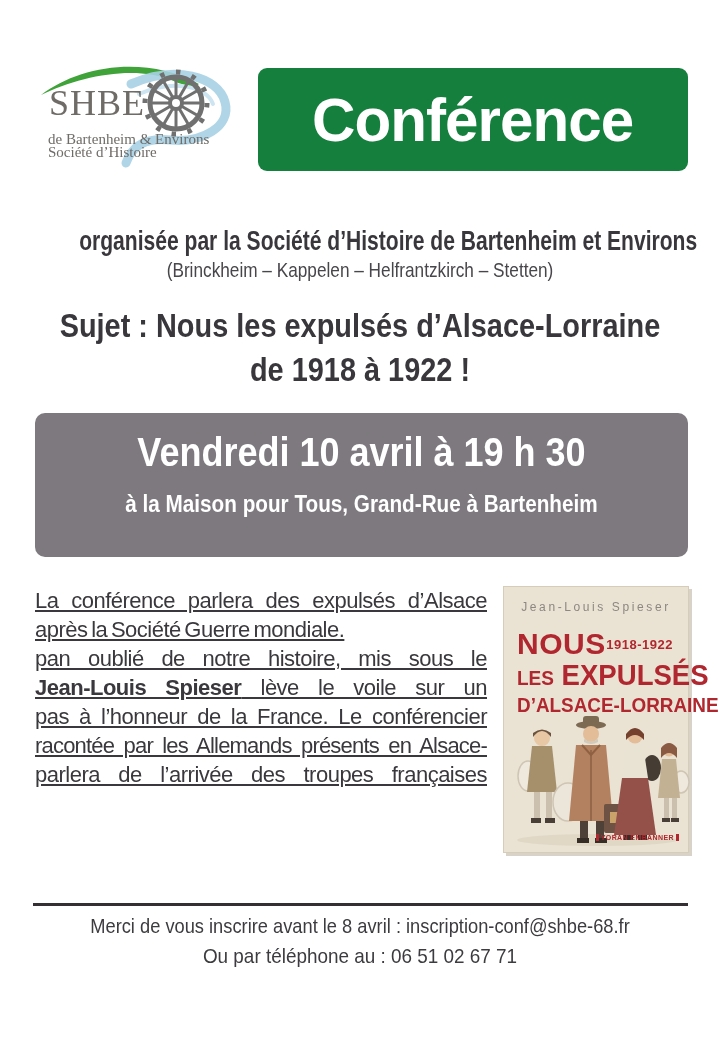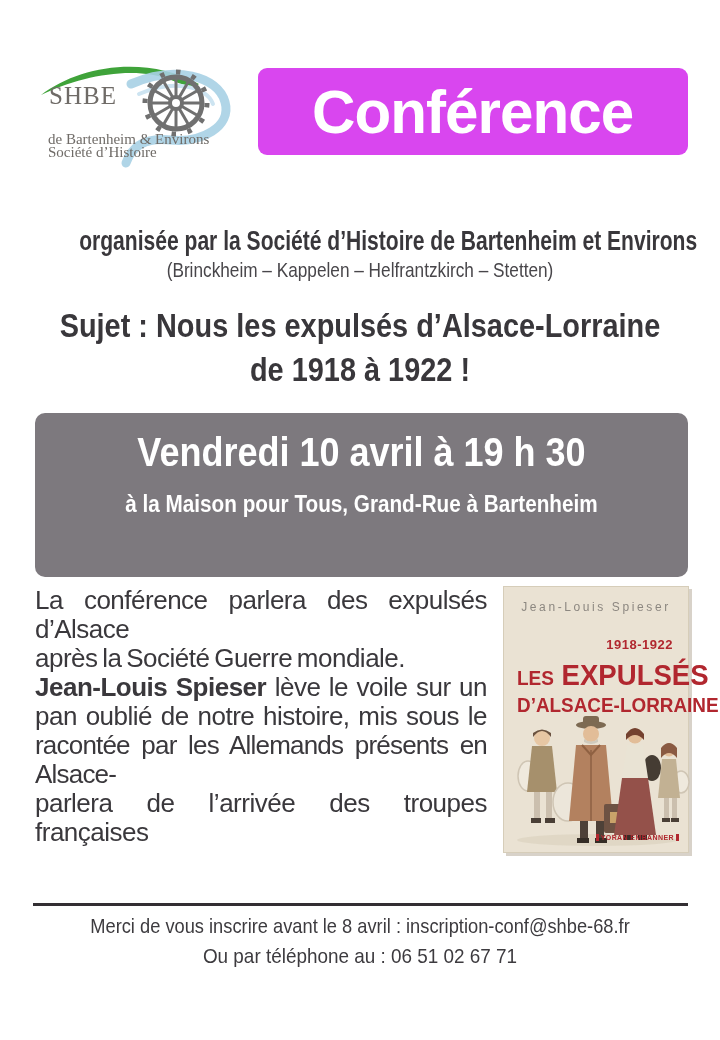--- a/index.html
+++ b/index.html
@@ -3,52 +3,52 @@
 <meta charset="utf-8">
 <style>
   html,body{margin:0;padding:0;}
   body{width:720px;height:1040px;background:#ffffff;font-family:"Liberation Sans","DejaVu Sans",sans-serif;overflow:hidden;}
   .page{position:relative;width:720px;height:1040px;background:#ffffff;}
 
   
   .logo{position:absolute;left:35px;top:50px;width:215px;height:125px;}
   .logo svg{position:absolute;left:0;top:0;}
   .logo-acronym{position:absolute;left:14px;top:32px;font-family:"Liberation Serif","DejaVu Serif",serif;
-    font-size:25px;color:#6f6b67;letter-spacing:1px;}
+    font-size:36px;color:#6f6b67;letter-spacing:1px;}
   .logo-sub{position:absolute;left:13px;font-family:"Liberation Serif","DejaVu Serif",serif;
     font-size:15px;color:#6f6b67;white-space:nowrap;}
   .logo-sub.s1{top:94px;}
   .logo-sub.s2{top:81px;}
 
   
-  .conf-box{position:absolute;left:258px;top:68px;width:430px;height:87px;background:#d946ef;border-radius:9px;
+  .conf-box{position:absolute;left:258px;top:68px;width:430px;height:103px;background:#15803d;border-radius:9px;
     display:flex;align-items:center;justify-content:center;}
   .conf-box span{color:#ffffff;font-size:62px;font-weight:700;letter-spacing:-1px;transform:scaleX(0.97);}
 
   
   .org1{position:absolute;left:0;top:226px;width:720px;text-align:center;font-size:27px;font-weight:700;
     color:#39373b;transform:scaleX(0.78);transform-origin:50% 50%;white-space:nowrap;}
   .org2{position:absolute;left:0;top:258px;width:720px;text-align:center;font-size:21px;font-weight:400;
     color:#48464a;transform:scaleX(0.82);transform-origin:50% 50%;white-space:nowrap;}
 
   
   .subject{position:absolute;left:0;top:303px;width:720px;text-align:center;font-size:34px;font-weight:700;
     color:#39373b;line-height:44px;transform:scaleX(0.85);transform-origin:50% 50%;}
   .subject div{white-space:nowrap;}
 
   
-  .date-box{position:absolute;left:35px;top:413px;width:653px;height:164px;background:#7d797e;border-radius:10px;
+  .date-box{position:absolute;left:35px;top:413px;width:653px;height:144px;background:#7d797e;border-radius:10px;
     text-align:center;color:#ffffff;}
   .date-main{margin-top:17px;font-size:40px;font-weight:700;transform:scaleX(0.9);white-space:nowrap;}
   .date-venue{margin-top:16px;font-size:23px;font-weight:700;transform:scaleX(0.9);white-space:nowrap;}
 
   
   .body-text{position:absolute;left:35px;top:586px;width:452px;color:#3a383c;}
-  .bline{font-size:26px;line-height:29px;letter-spacing:-0.5px;word-spacing:-2px;
-    text-align:justify;text-align-last:justify;white-space:normal;}
+  .bline{font-size:22px;line-height:29px;letter-spacing:-0.5px;word-spacing:-2px;
+    text-align:justify;text-align-last:justify;white-space:normal;text-decoration:underline;}
   .bline.endline{text-align-last:left;}
   .bline.xtight{word-spacing:-4.5px;letter-spacing:-0.8px;}
   .bline strong{font-weight:700;}
 
   
   .book{position:absolute;left:503px;top:586px;width:186px;height:267px;background:#eae2d3;
     border:1px solid #d6cdb9;box-shadow:3px 3px 0 rgba(125,105,75,0.30);box-sizing:border-box;}
   .book-author{position:absolute;left:0;top:13px;width:100%;text-align:center;font-size:12px;color:#8c8780;
     letter-spacing:2.6px;white-space:nowrap;}
   .bt{position:absolute;left:13px;color:#b1272f;font-weight:700;white-space:nowrap;}
@@ -112,28 +112,30 @@
   </div>
 
   <div class="date-box">
     <div class="date-main">Vendredi 10 avril à 19 h 30</div>
     <div class="date-venue">à la Maison pour Tous, Grand-Rue à Bartenheim</div>
   </div>
 
   <div class="body-text">
     <div class="bline">La conférence parlera des expulsés d’Alsace</div>
     <div class="bline endline">après la Société Guerre mondiale.</div>
+    <div class="bline">pan oublié de notre histoire, mis sous le</div>
     <div class="bline"><strong>Jean-Louis Spieser</strong><span> lève le voile sur un</span></div>
-    <div class="bline">pan oublié de notre histoire, mis sous le</div>
+    <div class="bline">pas à l’honneur de la France. Le conférencier</div>
     <div class="bline xtight">racontée par les Allemands présents en Alsace-</div>
     <div class="bline">parlera de l’arrivée des troupes françaises</div>
   </div>
 
   <div class="book">
     <div class="book-author">Jean-Louis Spieser</div>
+    <div class="bt bt-nous">NOUS</div>
     <div class="bt bt-years">1918-1922</div>
     <div class="bt bt-exp"><span class="small">LES</span><span> EXPULSÉS</span></div>
     <div class="bt bt-als">D’ALSACE-LORRAINE</div>
 
     <svg class="book-illu" width="186" height="140" viewBox="0 0 186 140">
       <ellipse cx="93" cy="132" rx="80" ry="6" fill="#d9d0bd" opacity="0.6"></ellipse>
 
       <g>
         <ellipse cx="24" cy="68" rx="10" ry="15" fill="#efe9dd" stroke="#cfc5b4" stroke-width="1.5"></ellipse>
         <circle cx="38" cy="30" r="8" fill="#e7c7a4"></circle>

